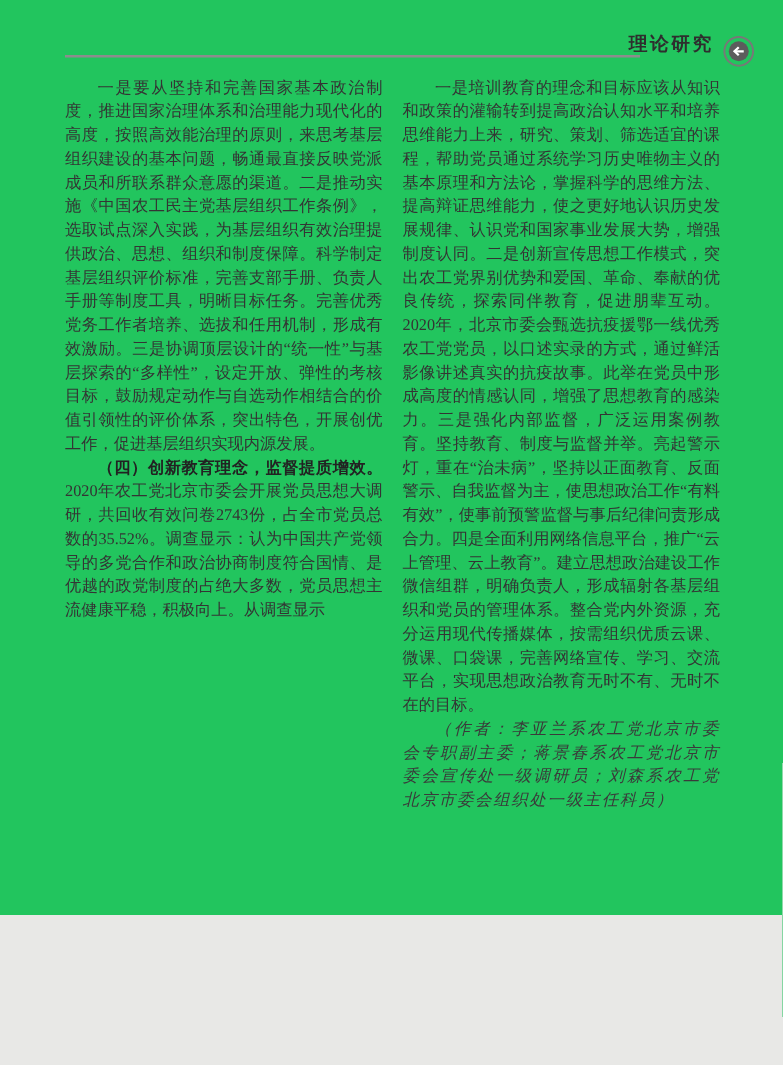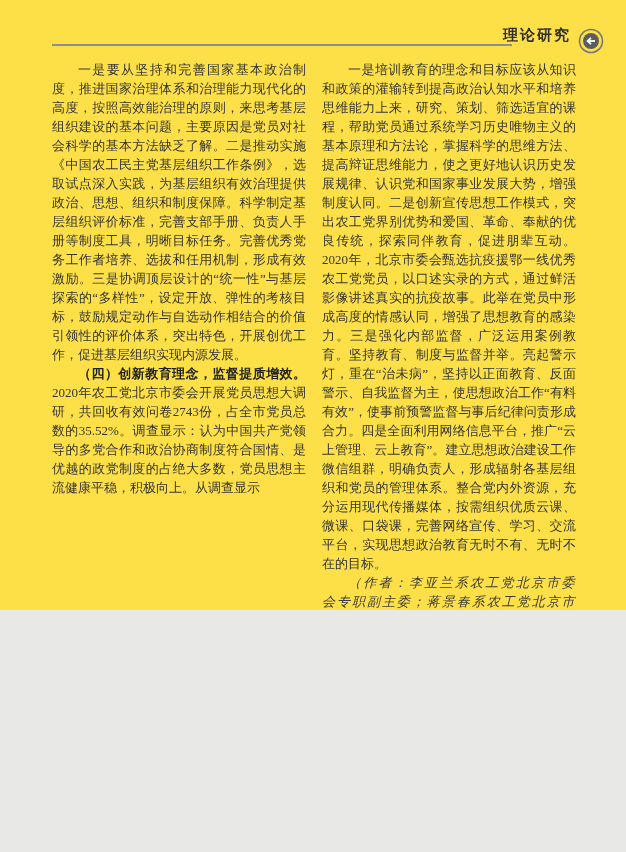--- a/index.html
+++ b/index.html
@@ -4,23 +4,23 @@
 <style>
   html, body {
     margin: 0;
     padding: 0;
     background: #e8e8e6;
     font-family: "Liberation Serif", serif;
   }
   .page {
     position: relative;
     width: 626px;
-    height: 610px;
+    height: 732px;
     margin: 0 auto;
-    background: #fde047;
+    background: #22c55e;
     color: #343434;
     overflow: hidden;
   }
   
   .header-rule {
     position: absolute;
     left: 52px;
     top: 44px;
     width: 460px;
     height: 2px;
@@ -124,21 +124,21 @@
     <svg width="26" height="26" viewBox="0 0 26 26">
       <circle cx="13" cy="13" r="11.5" fill="none" stroke="#787878" stroke-width="1.6"></circle>
       <circle cx="13" cy="13" r="8" fill="#5c5c5c"></circle>
       <path d="M17 13 H10.5" stroke="#ffffff" stroke-width="1.8" fill="none"></path>
       <path d="M13 9.8 L9.6 13 L13 16.2" stroke="#ffffff" stroke-width="1.8" fill="none"></path>
     </svg>
   </div>
 
   <div class="columns">
     <div class="col">
-        <p class="indent">一是要从坚持和完善国家基本政治制度，推进国家治理体系和治理能力现代化的高度，按照高效能治理的原则，来思考基层组织建设的基本问题，主要原因是党员对社会科学的基本方法缺乏了解。二是推动实施《中国农工民主党基层组织工作条例》，选取试点深入实践，为基层组织有效治理提供政治、思想、组织和制度保障。科学制定基层组织评价标准，完善支部手册、负责人手册等制度工具，明晰目标任务。完善优秀党务工作者培养、选拔和任用机制，形成有效激励。三是协调顶层设计的“统一性”与基层探索的“多样性”，设定开放、弹性的考核目标，鼓励规定动作与自选动作相结合的价值引领性的评价体系，突出特色，开展创优工作，促进基层组织实现内源发展。</p>
+        <p class="indent">一是要从坚持和完善国家基本政治制度，推进国家治理体系和治理能力现代化的高度，按照高效能治理的原则，来思考基层组织建设的基本问题，畅通最直接反映党派成员和所联系群众意愿的渠道。二是推动实施《中国农工民主党基层组织工作条例》，选取试点深入实践，为基层组织有效治理提供政治、思想、组织和制度保障。科学制定基层组织评价标准，完善支部手册、负责人手册等制度工具，明晰目标任务。完善优秀党务工作者培养、选拔和任用机制，形成有效激励。三是协调顶层设计的“统一性”与基层探索的“多样性”，设定开放、弹性的考核目标，鼓励规定动作与自选动作相结合的价值引领性的评价体系，突出特色，开展创优工作，促进基层组织实现内源发展。</p>
         <p class="indent"><b class="lead">（四）创新教育理念，监督提质增效。</b>2020年农工党北京市委会开展党员思想大调研，共回收有效问卷2743份，占全市党员总数的35.52%。调查显示：认为中国共产党领导的多党合作和政治协商制度符合国情、是优越的政党制度的占绝大多数，党员思想主流健康平稳，积极向上。从调查显示</p>
       </div>
     <div class="col">
         <p class="indent">一是培训教育的理念和目标应该从知识和政策的灌输转到提高政治认知水平和培养思维能力上来，研究、策划、筛选适宜的课程，帮助党员通过系统学习历史唯物主义的基本原理和方法论，掌握科学的思维方法、提高辩证思维能力，使之更好地认识历史发展规律、认识党和国家事业发展大势，增强制度认同。二是创新宣传思想工作模式，突出农工党界别优势和爱国、革命、奉献的优良传统，探索同伴教育，促进朋辈互动。2020年，北京市委会甄选抗疫援鄂一线优秀农工党党员，以口述实录的方式，通过鲜活影像讲述真实的抗疫故事。此举在党员中形成高度的情感认同，增强了思想教育的感染力。三是强化内部监督，广泛运用案例教育。坚持教育、制度与监督并举。亮起警示灯，重在“治未病”，坚持以正面教育、反面警示、自我监督为主，使思想政治工作“有料有效”，使事前预警监督与事后纪律问责形成合力。四是全面利用网络信息平台，推广“云上管理、云上教育”。建立思想政治建设工作微信组群，明确负责人，形成辐射各基层组织和党员的管理体系。整合党内外资源，充分运用现代传播媒体，按需组织优质云课、微课、口袋课，完善网络宣传、学习、交流平台，实现思想政治教育无时不有、无时不在的目标。</p>
         <p class="indent author">（作者：李亚兰系农工党北京市委会专职副主委；蒋景春系农工党北京市委会宣传处一级调研员；刘森系农工党北京市委会组织处一级主任科员）</p>
       </div>
   </div>
 
   <div class="footer-rule"></div>
   <div class="footer-text">

